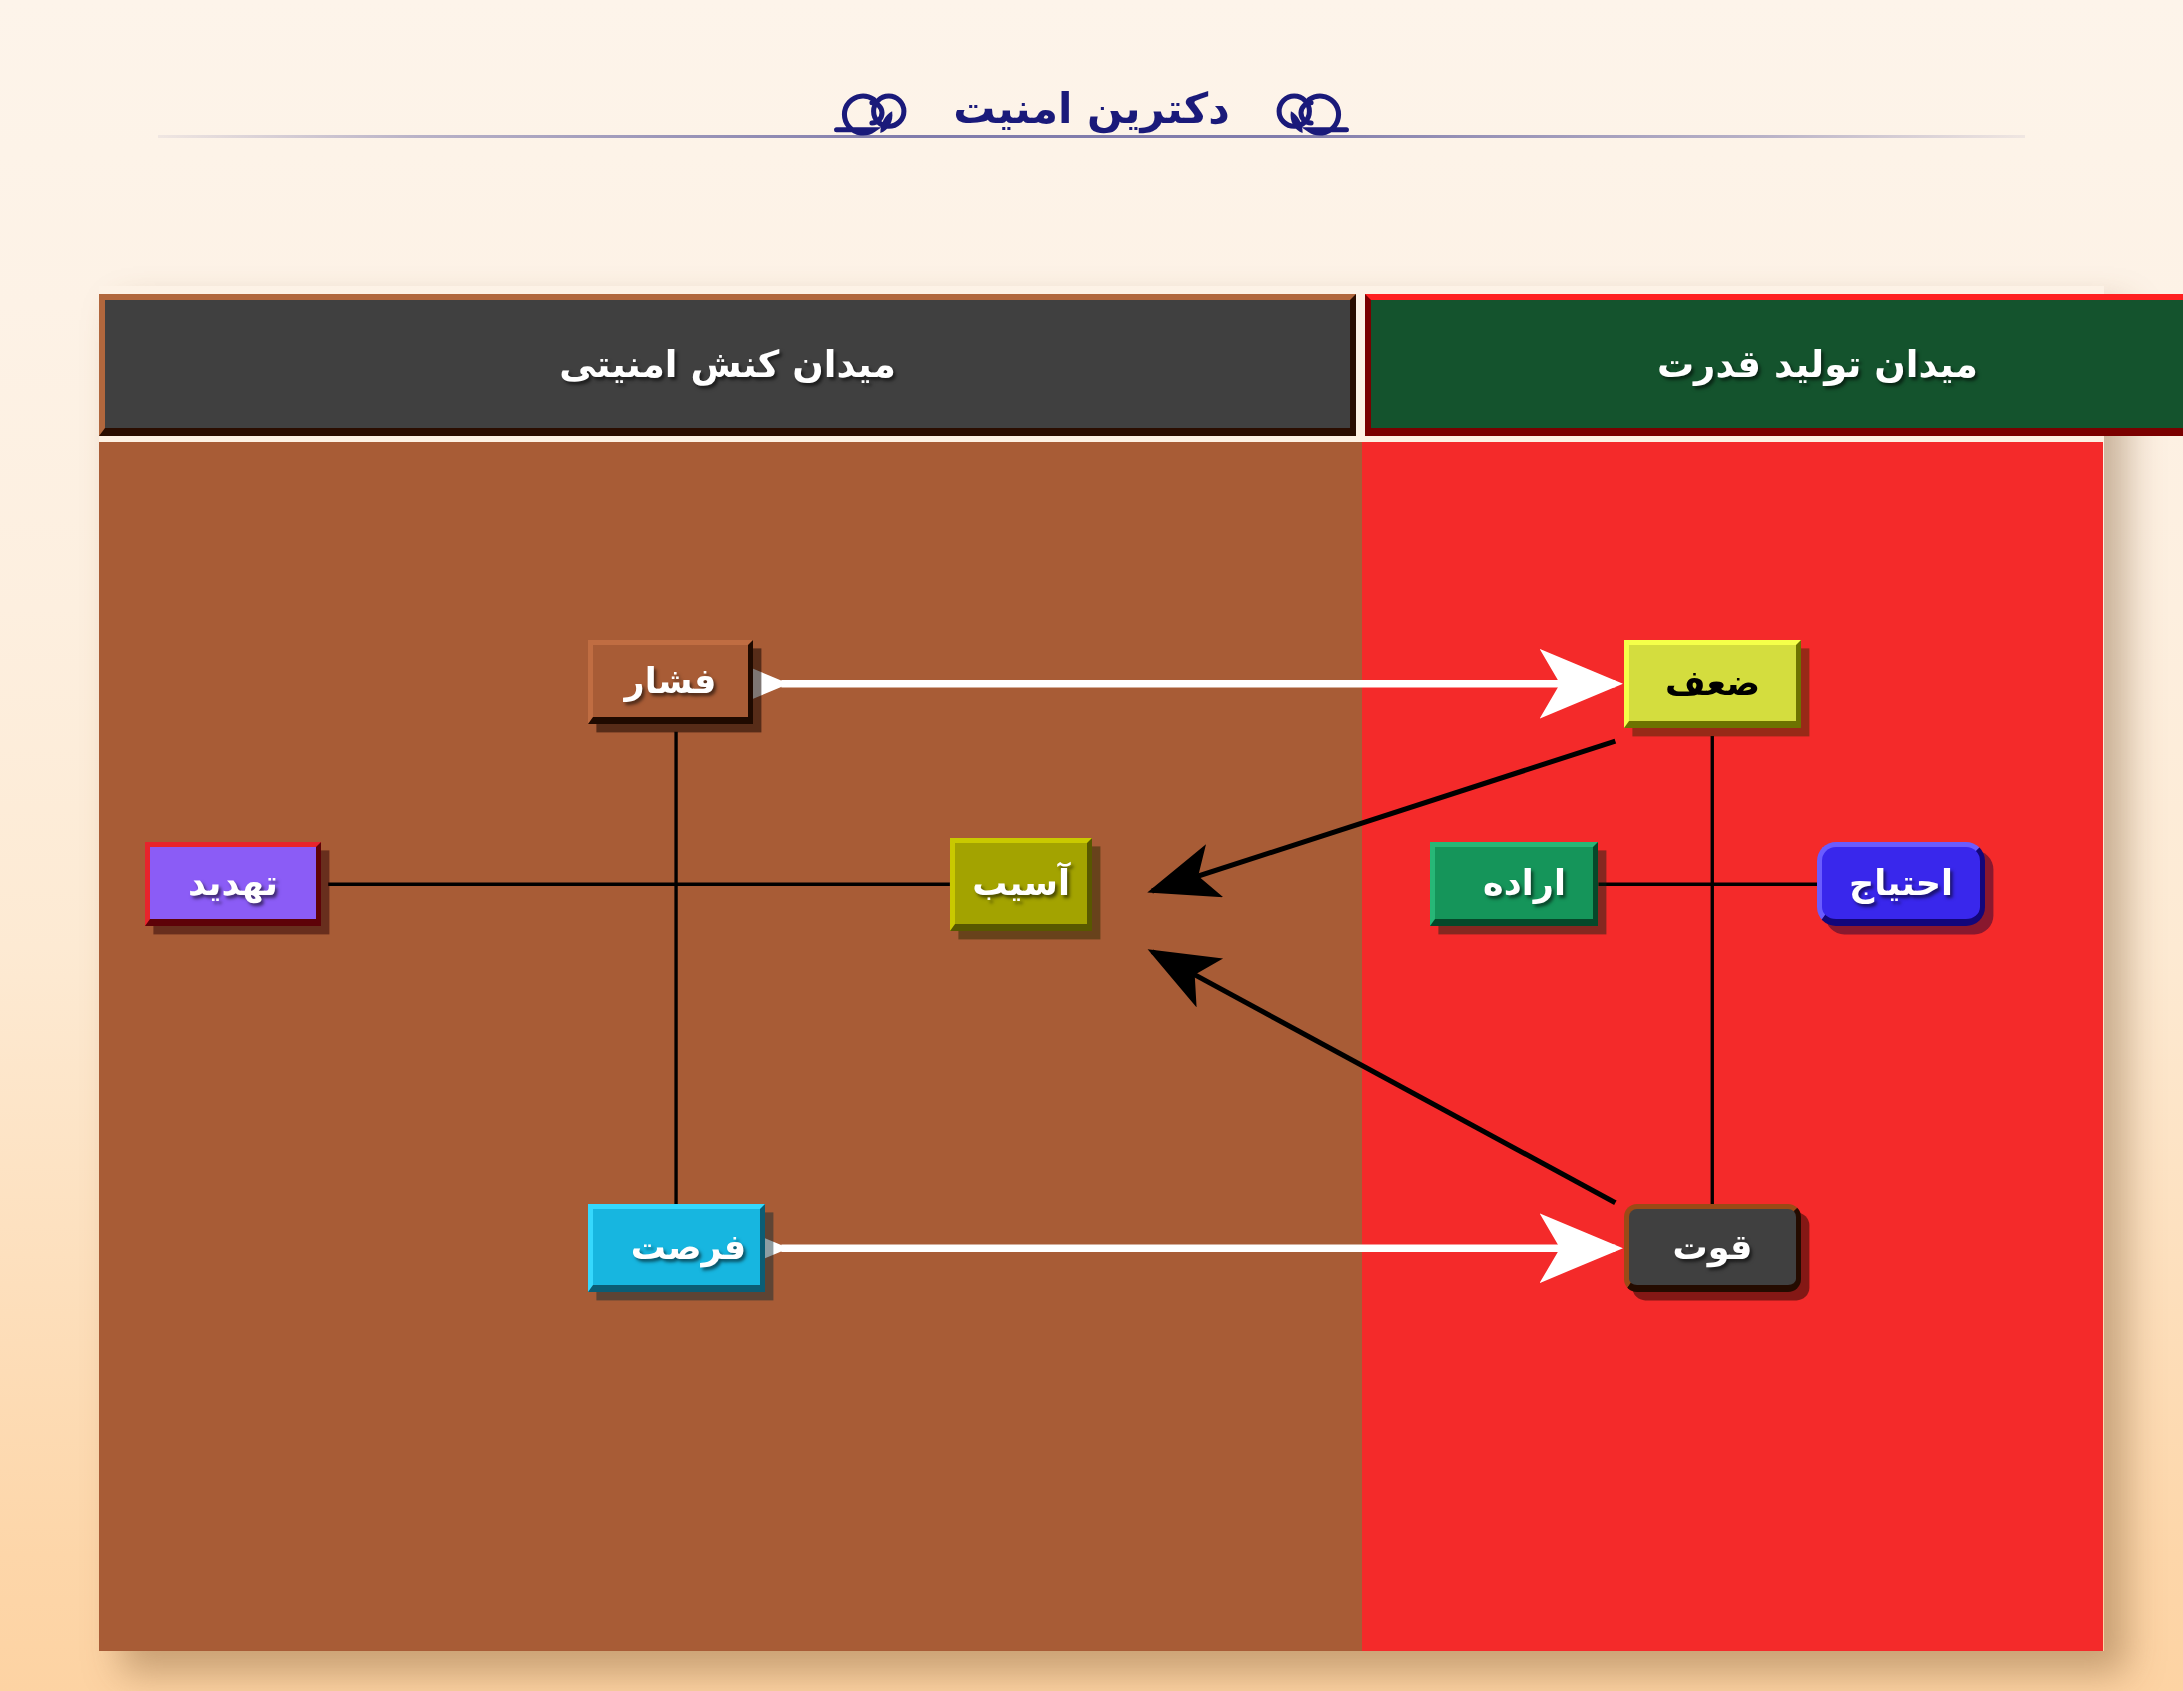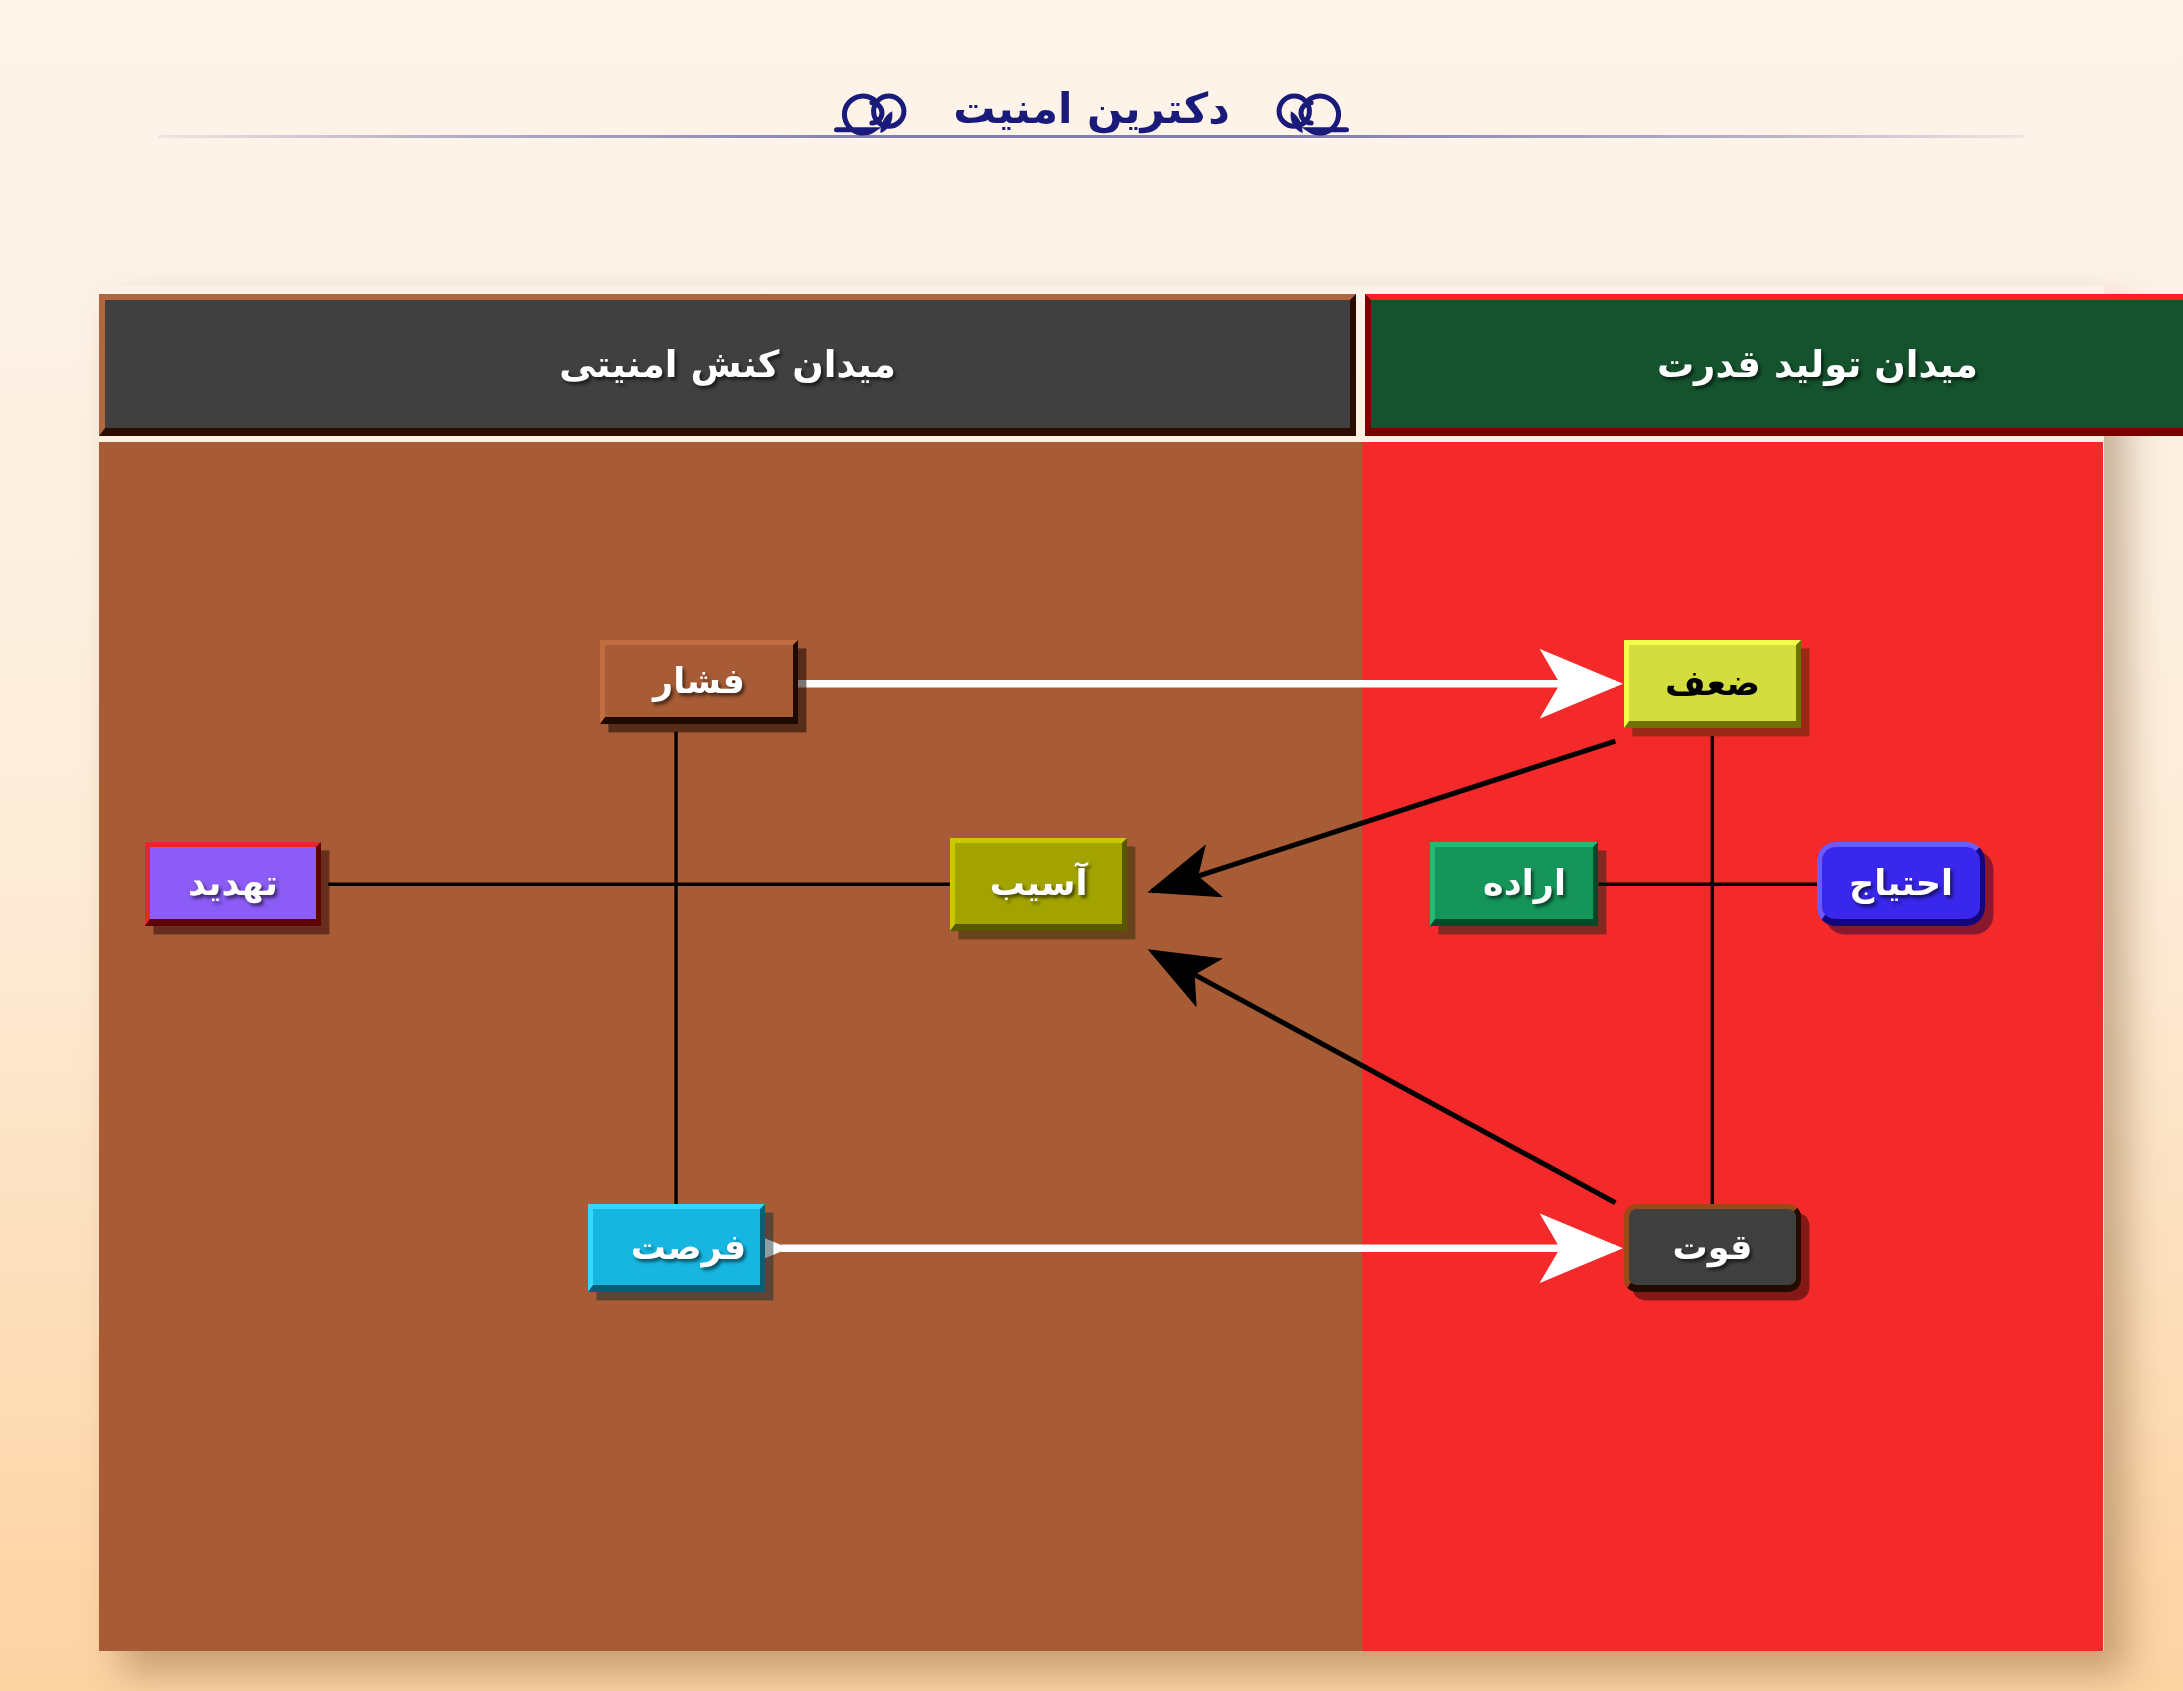--- a/index.html
+++ b/index.html
@@ -155,40 +155,39 @@
     box-sizing: border-box;
     font-size: 35px;
     font-weight: bold;
     color: #ffffff;
     text-shadow: 2.5px 2.5px 3.4px rgba(0,0,0,0.55);
     z-index: 4;
   }
   .node span { line-height: 1; }
 
   .n-feshar {
-    left: 489px; top: 354px; width: 198px; height: 84px;
+    left: 489px; top: 354px; width: 165px; height: 84px;
     background: #a85c36;
     border-top: 5.9px solid #c06d42;
     border-left: 5.9px solid #c06d42;
     border-right: 5.9px solid #1f0a00;
     border-bottom: 7.6px solid #1f0a00;
     box-shadow: 8.4px 8.4px 0 rgba(20,6,0,0.55);
-    margin-left: 12px;
   }
   .n-tahdid {
     left: 46px; top: 556px; width: 176px; height: 84px;
     background: #8b5cf6;
     border-top: 5.9px solid #e8242c;
     border-left: 5.9px solid #e8242c;
     border-right: 5.9px solid #5e0208;
     border-bottom: 7.6px solid #5e0208;
     box-shadow: 8.4px 8.4px 0 rgba(40,0,4,0.50);
   }
   .n-asib {
-    left: 851px; top: 552px; width: 177px; height: 93px;
+    left: 851px; top: 552px; width: 142px; height: 93px;
     background: #a3a300;
     border-top: 5.9px solid #c9c900;
     border-left: 5.9px solid #c9c900;
     border-right: 5.9px solid #585800;
     border-bottom: 7.6px solid #585800;
     box-shadow: 8.4px 8.4px 0 rgba(40,40,0,0.50);
   }
   .n-forsat {
     left: 489px; top: 918px; width: 177px; height: 88px;
     background: #17b6e0;

